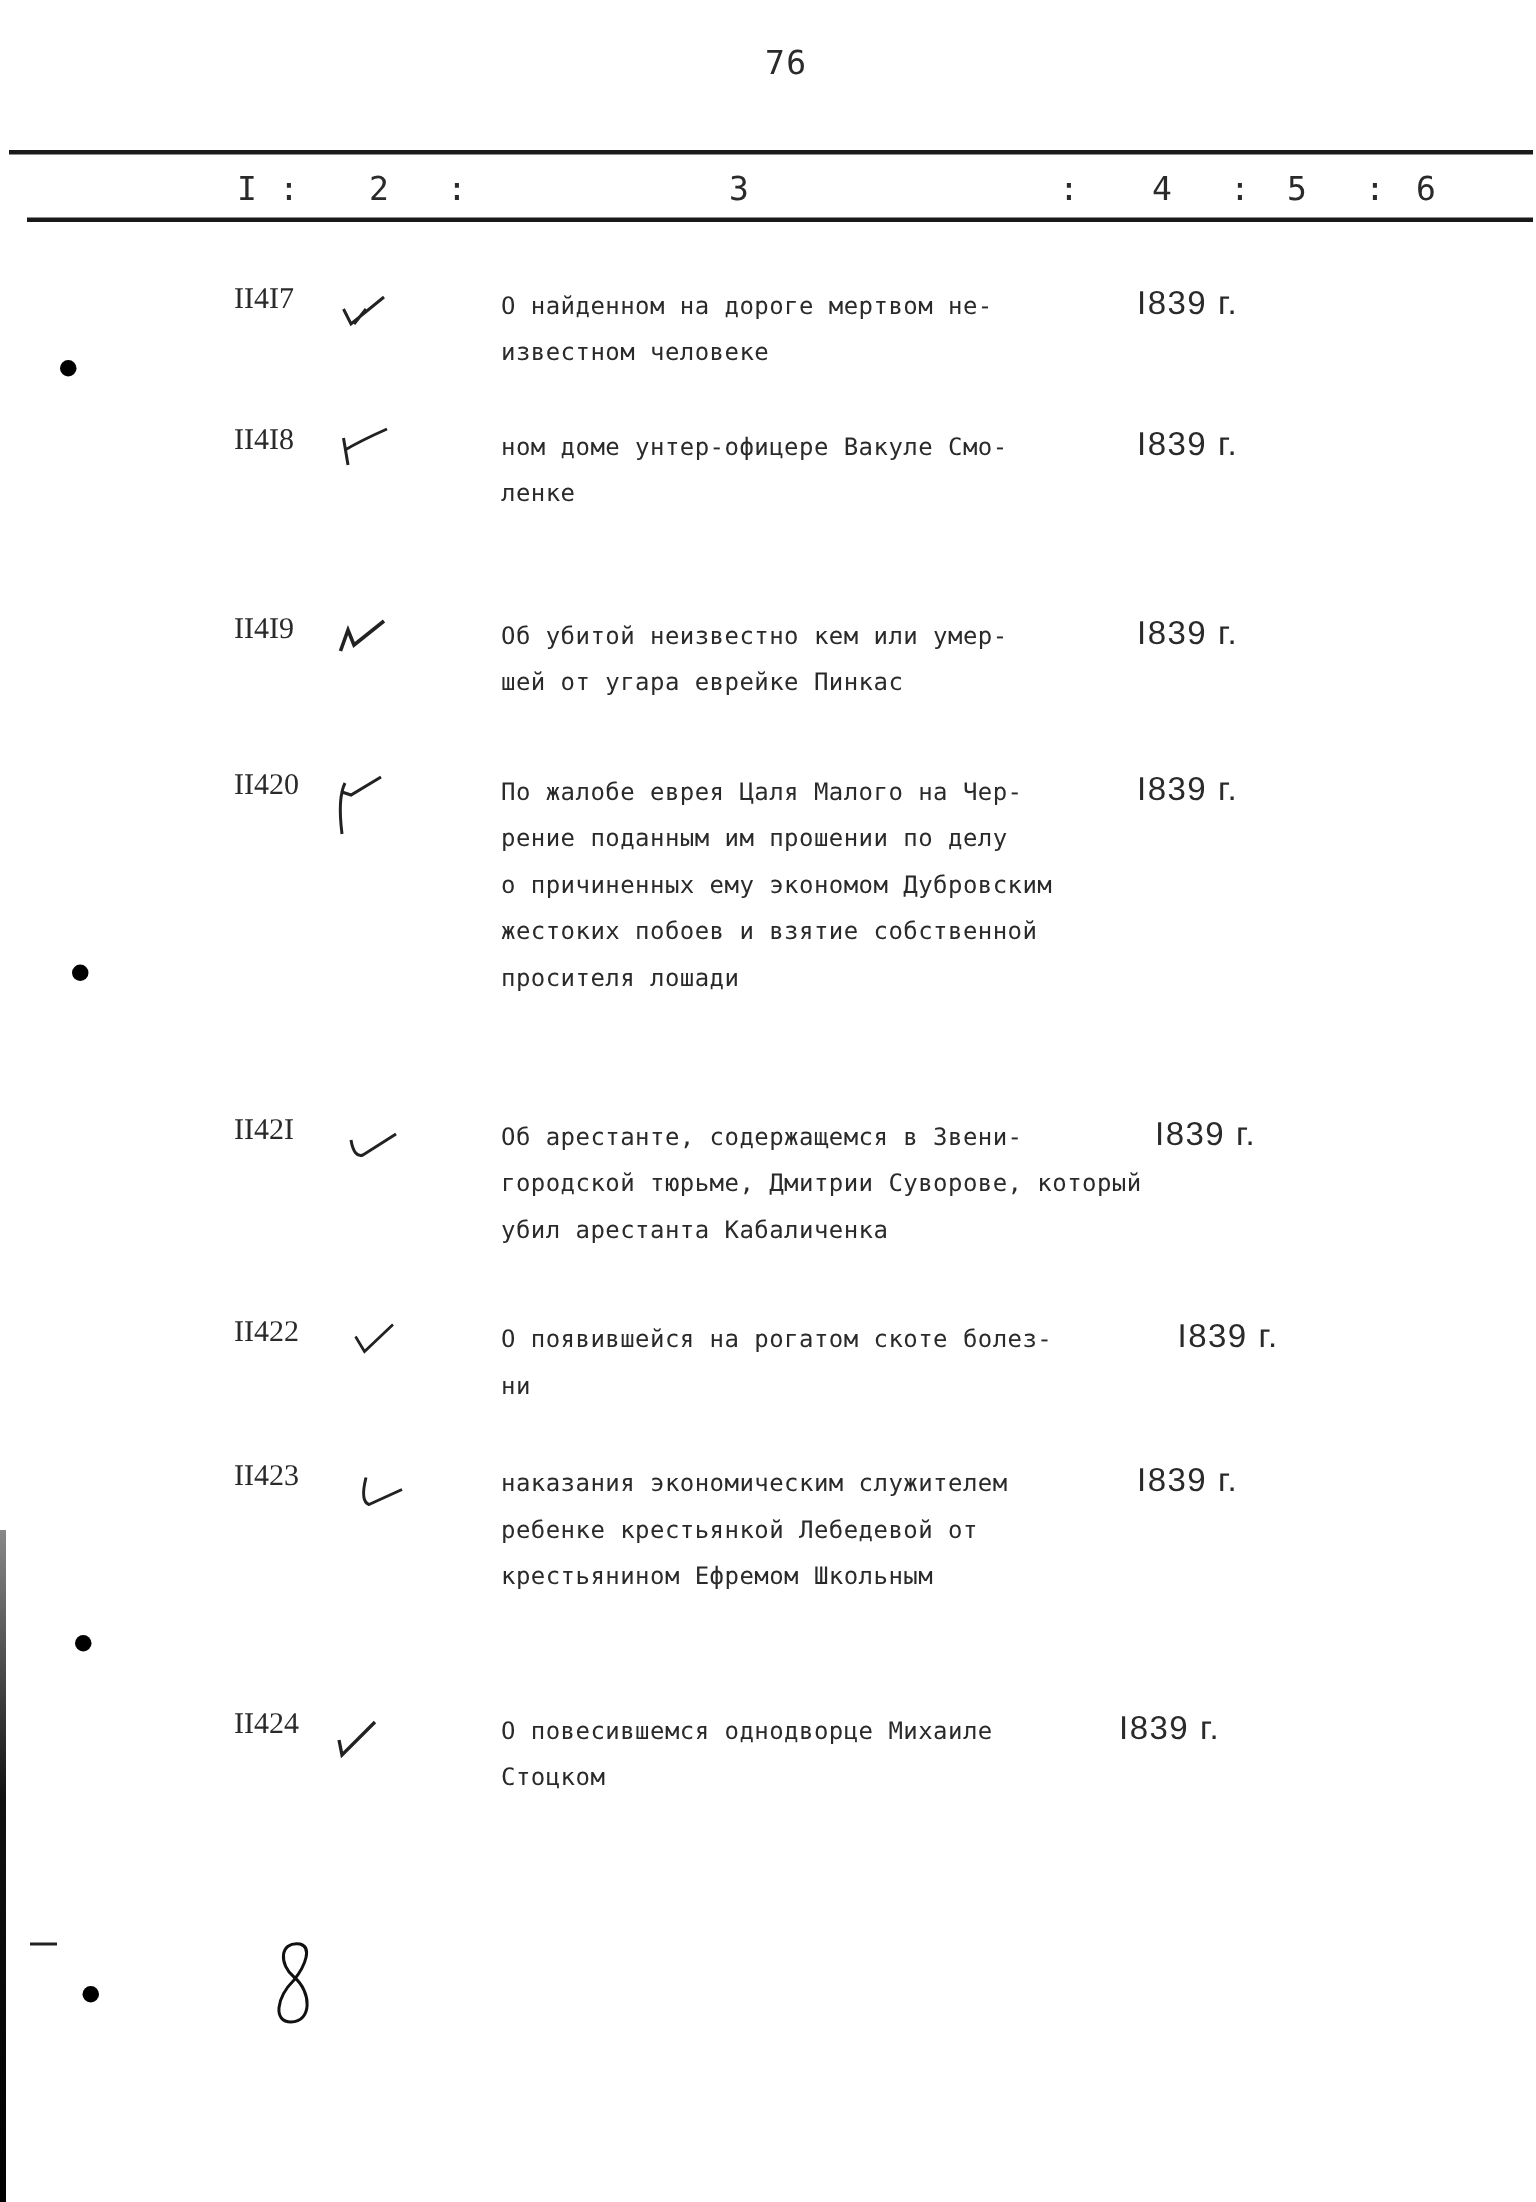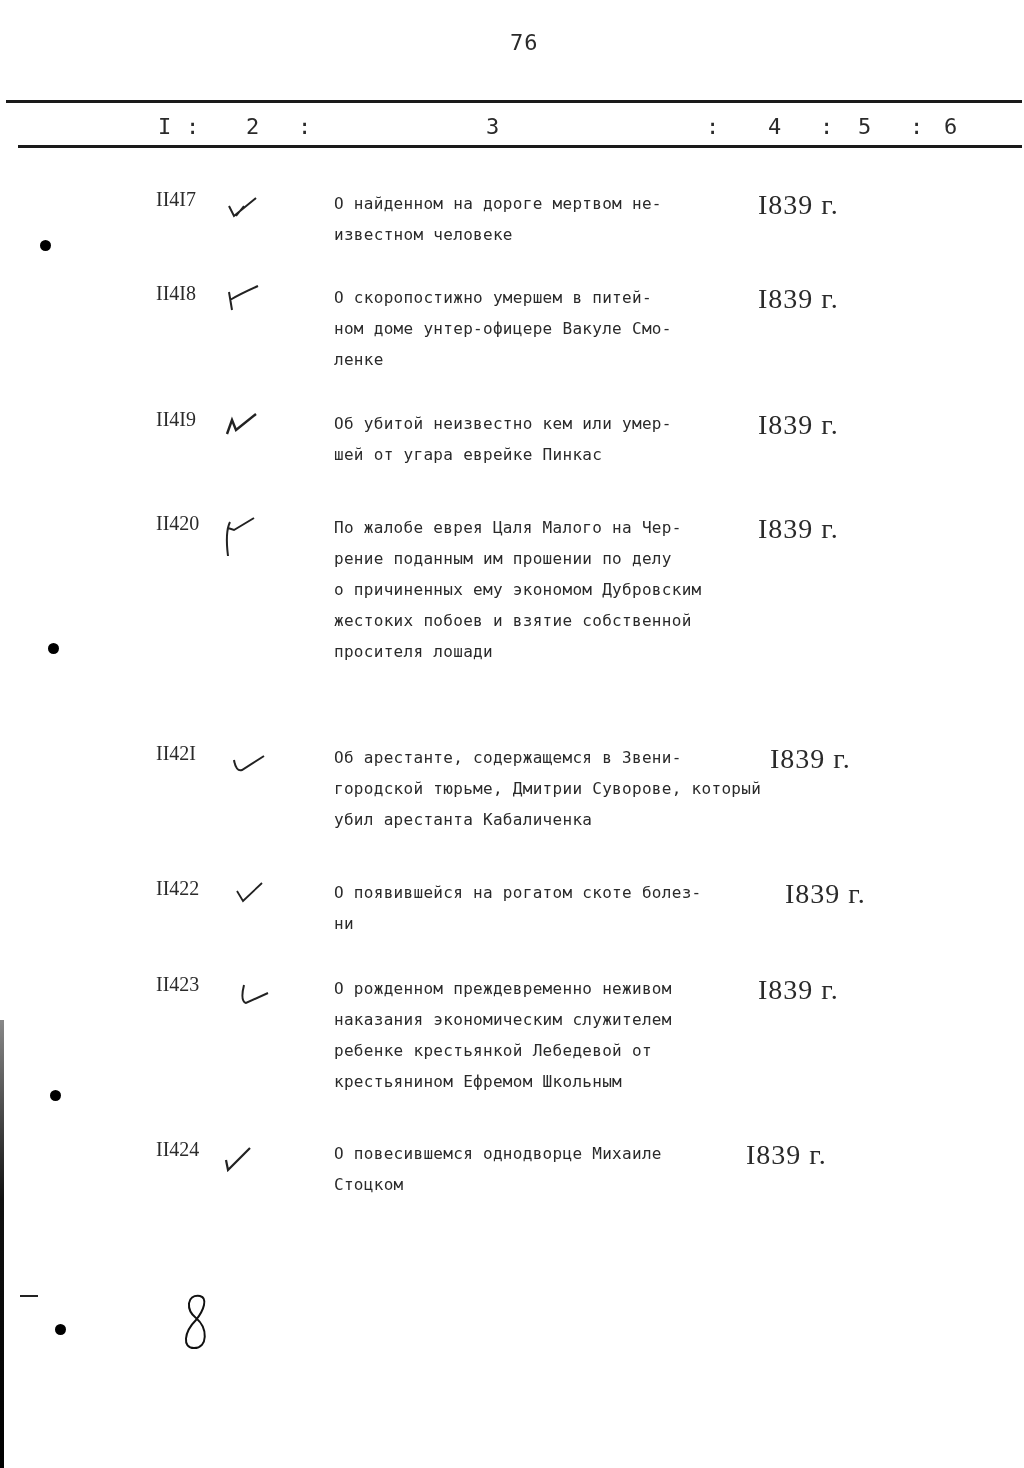--- a/index.html
+++ b/index.html
@@ -32,22 +32,22 @@
     }
     .entry .check {
       position: absolute; width: 34px; height: 28px;
     }
     .entry .desc {
       position: absolute; left: 298px; width: 470px;
       font-size: 16px; line-height: 31px; letter-spacing: 0.3px; margin-left: 36px;
     }
     .entry .desc div { white-space: nowrap; }
     .entry .year {
-      position: absolute; font-size: 28px;
-      font-family: Liberation Serif, serif; letter-spacing: 1px;
+      position: absolute; font-size: 22px;
+      font-family: Liberation Sans, sans-serif; letter-spacing: 1px;
     }
     .dot {
       position: absolute; width: 11px; height: 11px; border-radius: 50%; background: #000;
     }
     .dash { position: absolute; left: 20px; top: 1295px; width: 18px; height: 2px; background: #222; }
     .handwritten-8 { position: absolute; left: 178px; top: 1292px; }
   </style>
 </head>
 <body>
 
@@ -84,21 +84,20 @@
   </div>
   <span class="year" style="left:758px;top:1px">I839 г.</span>
 </div>
 
 <div class="entry" style="top:282px">
   <span class="num" style="top:0">II4I8</span>
   <svg class="check" style="left:226px;top:2px" viewBox="0 0 34 28">
       <path d="M3 8 L6 26 M4 16 Q14 10 32 2" stroke="#222" stroke-width="2" fill="none"></path>
     </svg>
   <div class="desc" style="top:0">
-    <div>О скоропостижно умершем в питей-</div>
     <div>ном доме унтер-офицере Вакуле Смо-</div>
     <div>ленке</div>
   </div>
   <span class="year" style="left:758px;top:1px">I839 г.</span>
 </div>
 
 <div class="entry" style="top:408px">
   <span class="num" style="top:0">II4I9</span>
   <svg class="check" style="left:224px;top:4px" viewBox="0 0 34 28">
       <path d="M3 22 L8 8 L12 18 L32 2" stroke="#222" stroke-width="2.4" fill="none"></path>
@@ -149,21 +148,20 @@
   </div>
   <span class="year" style="left:785px;top:1px">I839 г.</span>
 </div>
 
 <div class="entry" style="top:973px">
   <span class="num" style="top:0">II423</span>
   <svg class="check" style="left:238px;top:8px" viewBox="0 0 34 28">
       <path d="M6 4 Q2 20 8 22 L30 12" stroke="#222" stroke-width="2" fill="none"></path>
     </svg>
   <div class="desc" style="top:0">
-    <div>О рожденном преждевременно неживом</div>
     <div>наказания экономическим служителем</div>
     <div>ребенке крестьянкой Лебедевой от</div>
     <div>крестьянином Ефремом Школьным</div>
   </div>
   <span class="year" style="left:758px;top:1px">I839 г.</span>
 </div>
 
 <div class="entry" style="top:1138px">
   <span class="num" style="top:0">II424</span>
   <svg class="check" style="left:222px;top:6px" viewBox="0 0 34 28">

